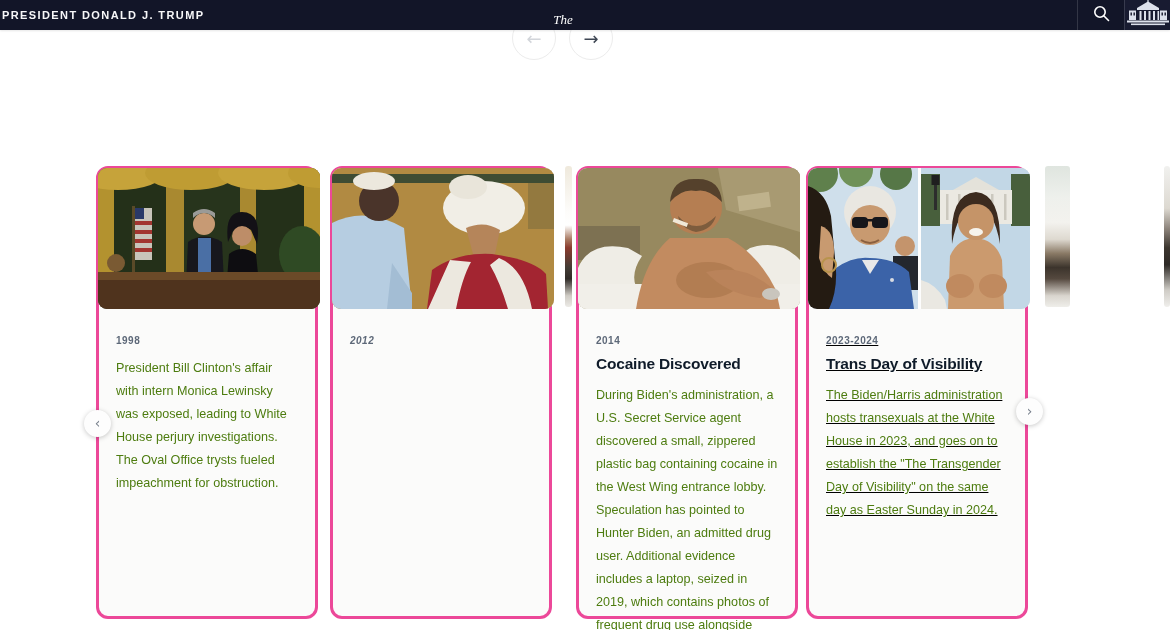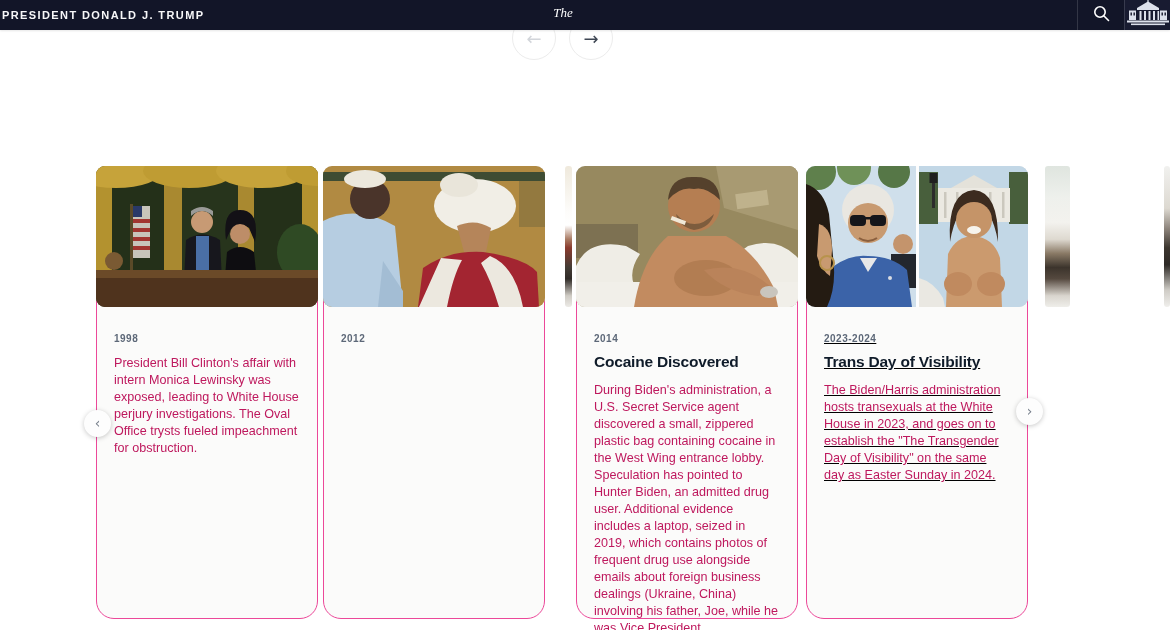--- a/index.html
+++ b/index.html
@@ -6,21 +6,21 @@
   html,body { width:1170px; height:630px; overflow:hidden; background:#ffffff;
               font-family:"Liberation Sans", sans-serif; }
   .page { position:relative; width:1058px; height:630px; background:#fff; }
 
   
   .hdr { position:absolute; top:0; left:0; width:1170px; height:30px;
          background:#121528; z-index:10; box-shadow:0 1px 2px rgba(0,0,0,.10); }
   .hdr-eyebrow { position:absolute; left:2px; top:0; height:30px; display:flex; align-items:center;
                  color:#f7f7f9; font-size:11px; font-weight:bold; letter-spacing:1.4px; cursor:pointer; }
   .hdr-logo { position:absolute; left:563px; top:0; transform:translateX(-50%); height:30px;
-              display:flex; align-items:center; gap:5px; color:#fff; cursor:pointer; white-space:nowrap; }
+              display:flex; align-items:flex-end; gap:5px; color:#fff; cursor:pointer; white-space:nowrap; }
   .logo-the { font:italic 13px "Liberation Serif", serif; position:relative; top:-2px; }
   .logo-main { font:bold 19px "Liberation Serif", serif; letter-spacing:.6px; }
   .hdr-right { position:absolute; right:0; top:0; height:30px; display:flex; }
   .hdr-search { width:47px; height:30px; display:flex; align-items:center; justify-content:center;
                 border-left:1px solid rgba(255,255,255,.14); cursor:pointer; }
   .hdr-wh { width:46px; height:30px; display:flex; align-items:flex-end; justify-content:center;
             border-left:1px solid rgba(255,255,255,.14); background:#181b31; cursor:pointer; }
 
   
   .topnav-btn { position:absolute; width:44px; height:44px; border-radius:50%;
@@ -30,30 +30,30 @@
   .topnav-prev { left:512px; top:16px; color:#d2d5da; }
   .topnav-next { left:569px; top:16px; color:#3f4754; }
 
   
   .title-wrap { position:absolute; top:82px; left:96px; width:934px; text-align:center; }
   .page-title { font:34px "Liberation Serif", serif; color:#2b3245; font-weight:normal; letter-spacing:.2px; }
 
   
   .carousel { position:absolute; top:166px; left:0; width:1170px; height:453px; }
   .card { position:absolute; top:0; width:222px; height:453px; background:#fbfbfa;
-          border:1px solid #ec4899; border-radius:18px; cursor:grab; }
-  .card-1 { left:96px; } .card-2 { left:323px; } .card-3 { left:576px; } .card-4 { left:806px;text-decoration:underline; }
+          border:3px solid #ec4899; border-radius:12px; cursor:grab; }
+  .card-1 { left:96px; } .card-2 { left:330px;font-style:italic; } .card-3 { left:576px; } .card-4 { left:806px;text-decoration:underline; }
   .photo { width:222px; height:141px; border-radius:9px; overflow:hidden; margin:-1px 0 0 -1px;
            background:#ddd; }
   .photo svg { display:block; width:222px; height:141px; }
   .card-content { padding:26px 17px 0 17px; }
   .card-year { font-size:10px; font-weight:bold; color:#5d6878; letter-spacing:.5px; }
   .card-title { margin-top:9px; font-size:15.5px; font-weight:bold; color:#0f1b29;
                 letter-spacing:-.2px; white-space:nowrap; }
-  .card-desc { margin-top:11px; font-size:12.6px; line-height:17px; color:#be185d; }
+  .card-desc { margin-top:11px; font-size:12.6px; line-height:23px; color:#4d7c0f; }
 
   
   .sliver { position:absolute; top:0; height:141px; border-radius:3px; }
   .sliver-a { left:565px; width:7px;
     background:linear-gradient(180deg,#efe9dc 0%,#fdfcfa 32%,#fff 42%,#a97a62 52%,#8a3b2e 58%,#433c35 72%,#302b27 80%,#cfcbc4 92%,#eceae6 100%); }
   .sliver-b { left:1045px; width:25px;
     background:linear-gradient(180deg,#dfe5df 0%,#eef0ec 22%,#f3f2ee 40%,#ded9d0 52%,#8a7a66 62%,#3c342c 72%,#55493f 80%,#d9d5ce 92%,#efeeea 100%); }
   .sliver-c { left:1164px; width:6px;
     background:linear-gradient(180deg,#f1f1ef 0%,#ddd9d1 30%,#8a8178 45%,#3c362f 58%,#2e2a26 70%,#cfccc6 88%,#f0efec 100%); }
 

